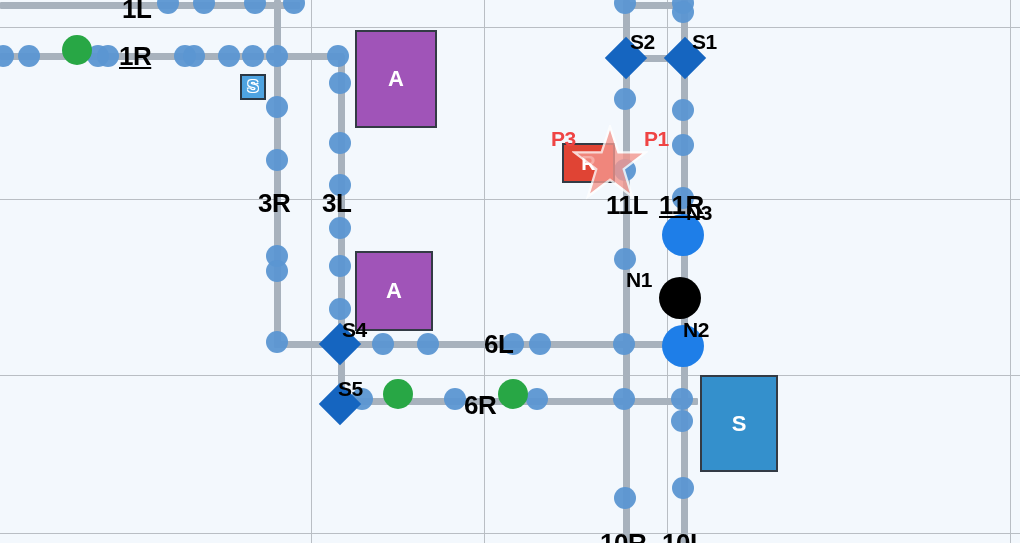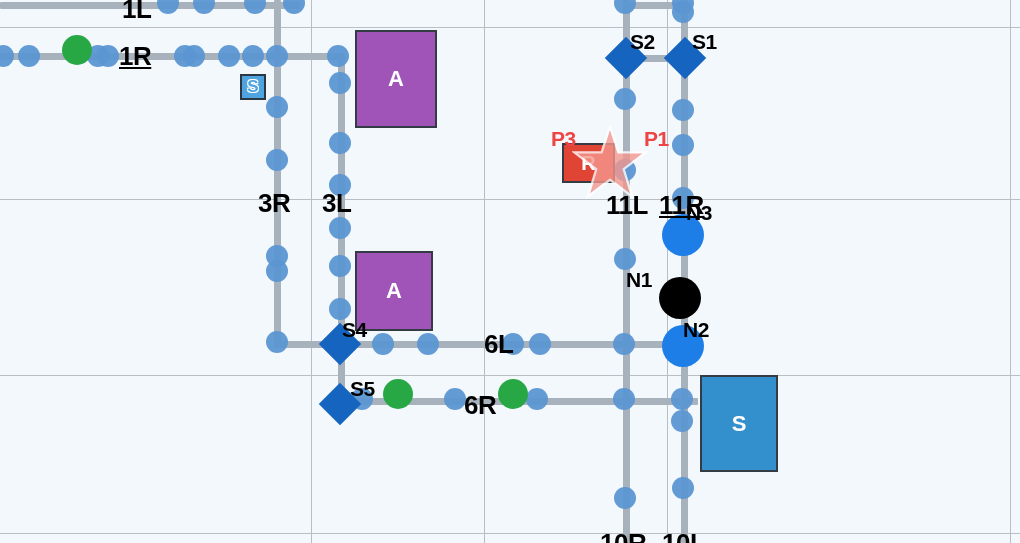--- a/index.html
+++ b/index.html
@@ -221,19 +221,19 @@
     <div class="label" style="left: 322px; top: 188px;">3L</div>
     <div class="label" style="left: 464px; top: 329px; margin-left: 20px;">6L</div>
     <div class="label" style="left: 464px; top: 390px;">6R</div>
     <div class="label" style="left: 606px; top: 190px;">11L</div>
     <div class="label" style="left: 659px; top: 190px; text-decoration: underline;">11R</div>
     <div class="label" style="left: 600px; top: 528px;">10R</div>
     <div class="label" style="left: 662px; top: 528px;">10L</div>
     <div class="label small" style="left: 692px; top: 30px;">S1</div>
     <div class="label small" style="left: 630px; top: 30px;">S2</div>
     <div class="label small" style="left: 342px; top: 318px;">S4</div>
-    <div class="label small" style="left: 350px; top: 377px;">S5</div>
+    <div class="label small" style="left: 338px; top: 377px;">S5</div>
     <div class="label small" style="left: 686px; top: 201px;">N3</div>
     <div class="label small" style="left: 626px; top: 268px;">N1</div>
     <div class="label small" style="left: 683px; top: 318px;">N2</div>
     <div class="label pink" style="left: 551px; top: 108px;">P3</div>
     <div class="label pink" style="left: 644px; top: 108px;">P1</div>
   </div>
 
 </body></html>

